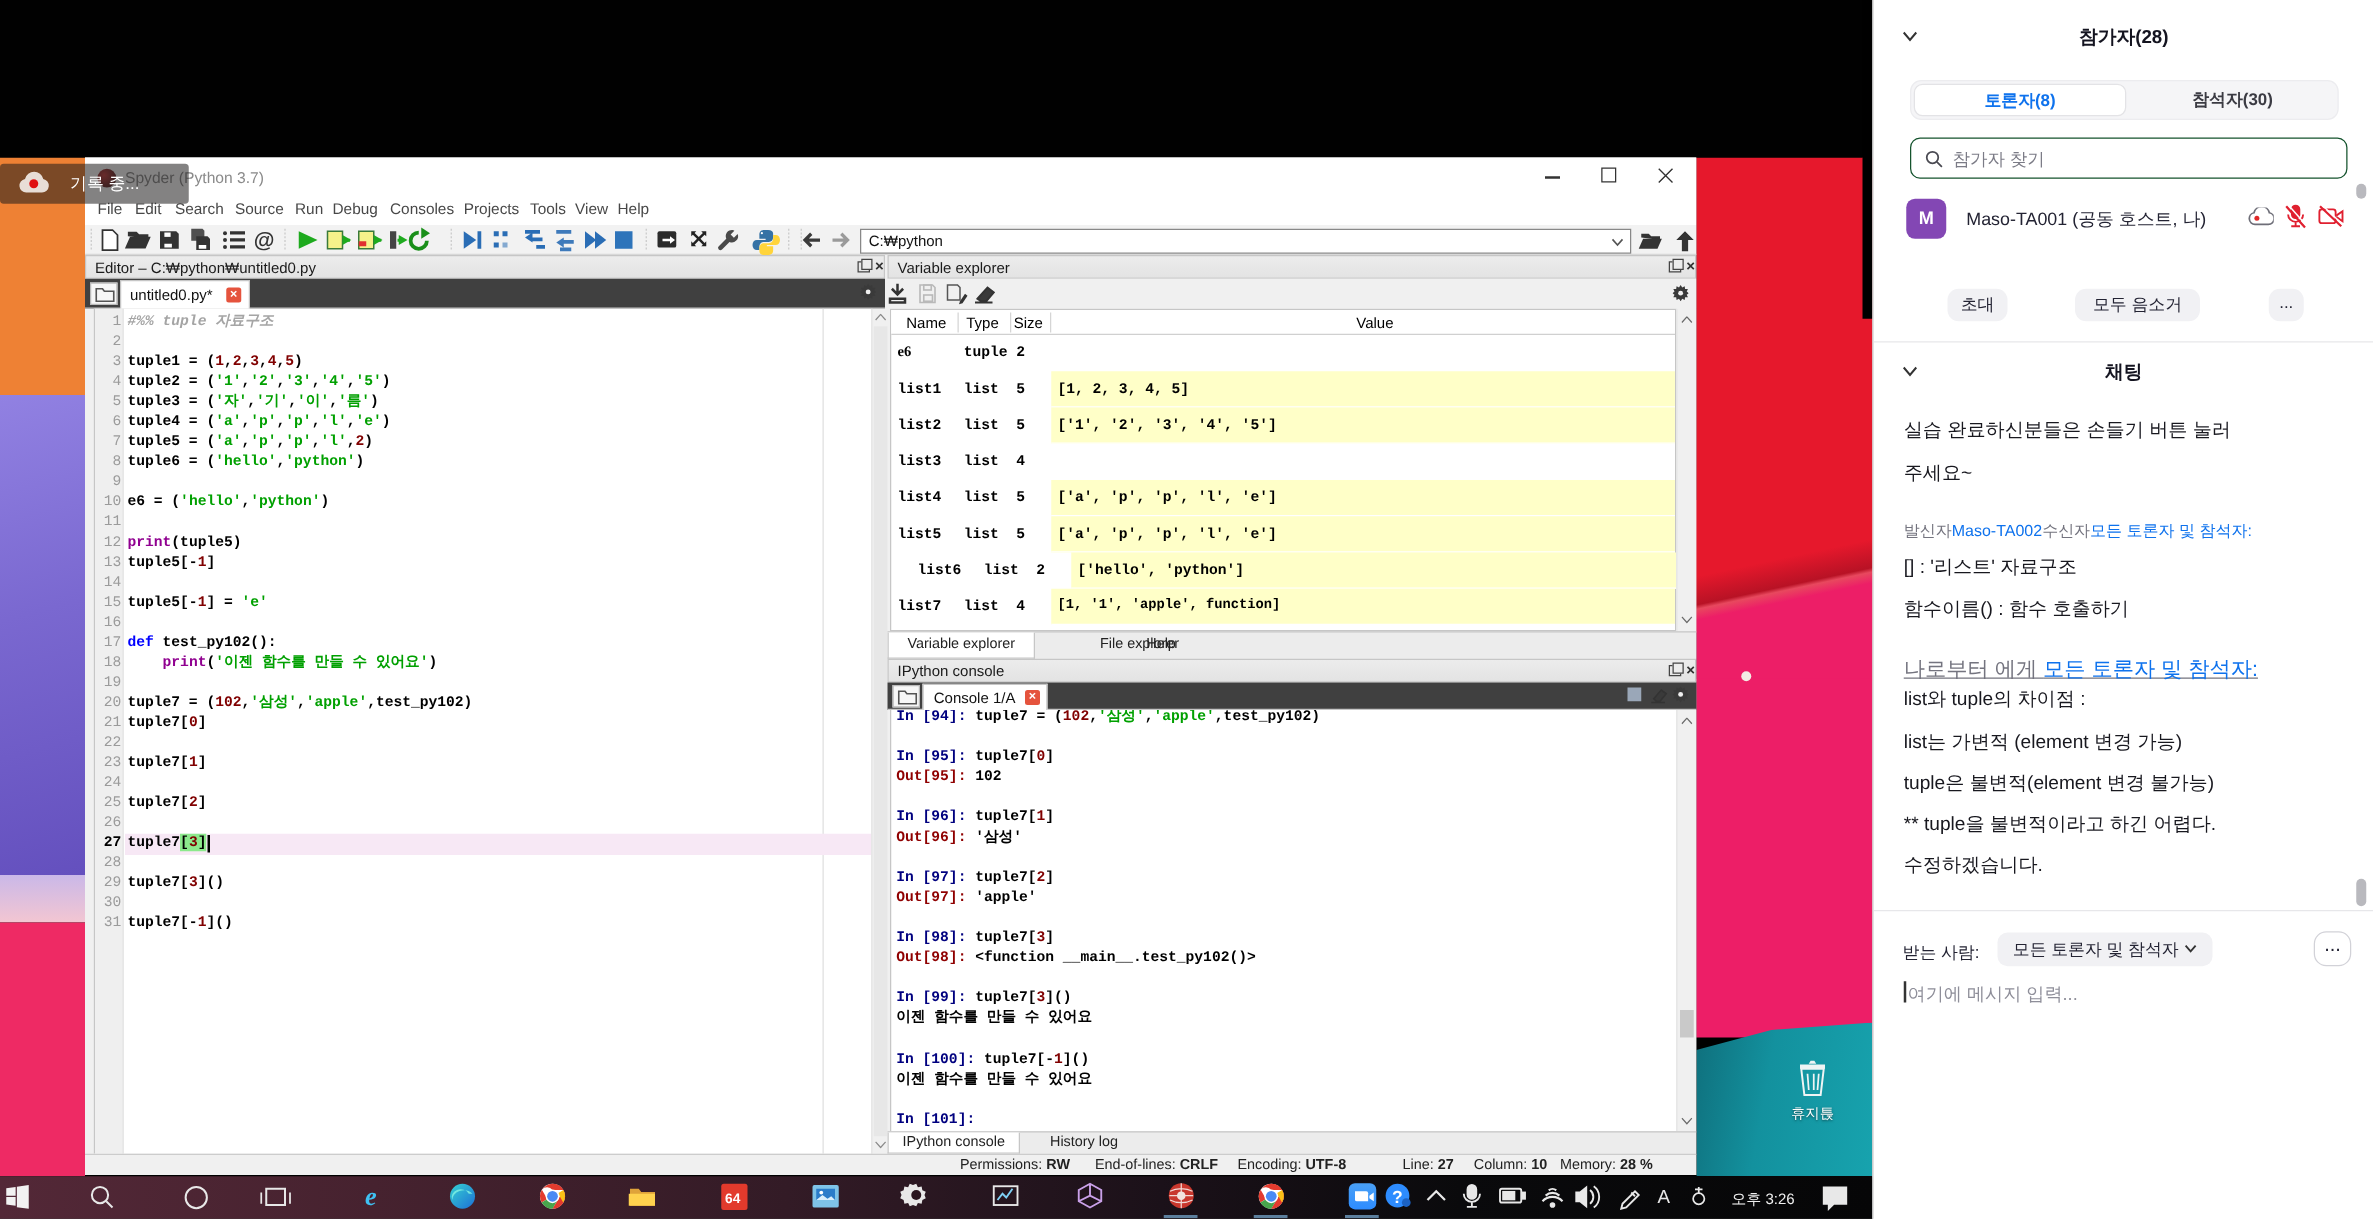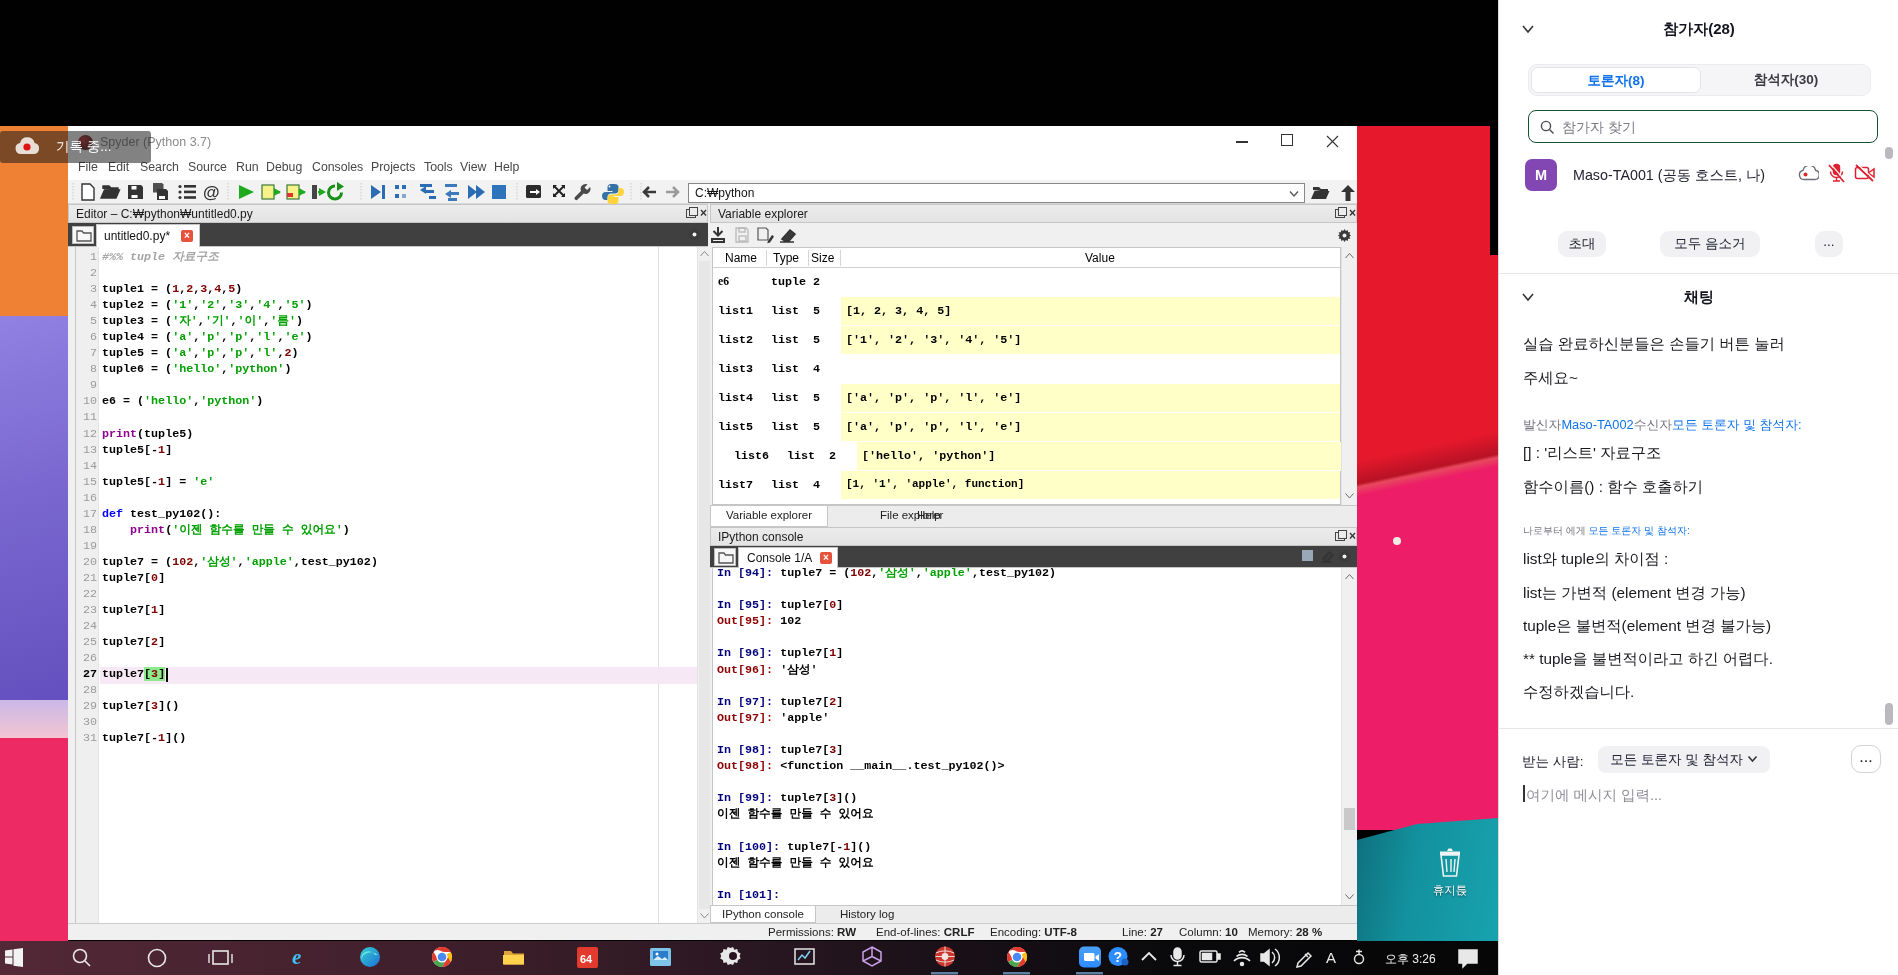--- a/index.html
+++ b/index.html
@@ -615,21 +615,21 @@
         <path d="M2 4 L7 10 L12 4" stroke="#333" stroke-width="1.6" fill="none"></path>
       </svg></div>
   <div class="abs" style="left:0;top:288px;width:400px;text-align:center;font-size:15px;font-weight:bold;color:#141420;">채팅</div>
 
   <div class="abs" id="chat" style="left:24px;top:330px;width:364px;font-size:15.3px;color:#18181f;">
     <div class="abs" style="left:0;top:4px;">실습 완료하신분들은 손들기 버튼 눌러</div>
     <div class="abs" style="left:0;top:38px;">주세요~</div>
     <div class="abs" style="left:0;top:87px;font-size:12.8px;color:#74747f;">발신자<span style="color:#0E72ED">Maso-TA002</span>수신자<span style="color:#0E72ED">모든 토론자 및 참석자:</span></div>
     <div class="abs" style="left:0;top:113px;">[] : '리스트' 자료구조</div>
     <div class="abs" style="left:0;top:147px;">함수이름() : 함수 호출하기</div>
-    <div class="abs" style="left:0;top:194px;font-size:10px;color:#74747f;">나로부터 에게 <span style="color:#0E72ED">모든 토론자 및 참석자:</span></div>
+    <div class="abs" style="left:0;top:194px;font-size:17px;color:#74747f;text-decoration:underline;">나로부터 에게 <span style="color:#0E72ED">모든 토론자 및 참석자:</span></div>
     <div class="abs" style="left:0;top:219px;">list와 tuple의 차이점 :</div>
     <div class="abs" style="left:0;top:253px;">list는 가변적 (element 변경 가능)</div>
     <div class="abs" style="left:0;top:286px;">tuple은 불변적(element 변경 불가능)</div>
     <div class="abs" style="left:0;top:319px;">** tuple을 불변적이라고 하긴 어렵다.</div>
     <div class="abs" style="left:0;top:352px;">수정하겠습니다.</div>
   </div>
 
   <div class="abs" style="left:386px;top:703px;width:8px;height:22px;background:#b9b9be;border-radius:4px;"></div>
   <div class="abs" style="left:0;top:728px;width:400px;height:1px;background:#e7e7ea;"></div>
 

